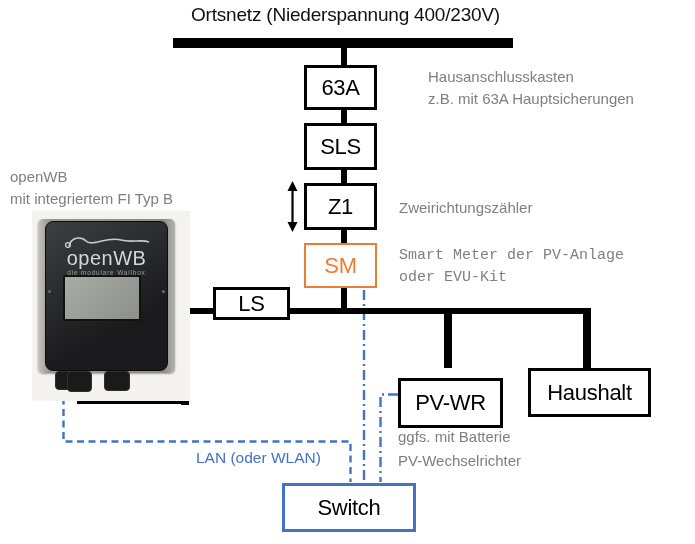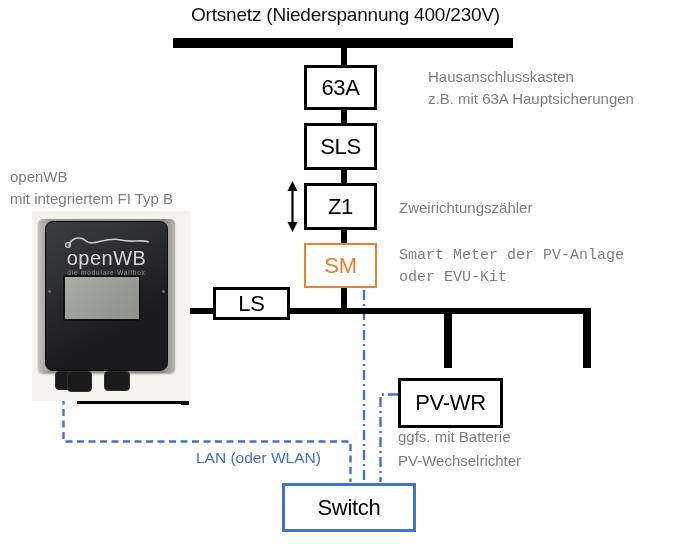--- a/index.html
+++ b/index.html
@@ -66,20 +66,21 @@
     <polygon points="8.5,0 3.5,10 13.5,10" fill="#000"></polygon>
     <polygon points="8.5,51 3.5,41 13.5,41" fill="#000"></polygon>
   </svg>
 
   <div class="abs nbox" style="left:304px;top:65px;width:73px;height:45px;">63A</div>
   <div class="abs nbox" style="left:304px;top:123px;width:73px;height:47px;">SLS</div>
   <div class="abs nbox" style="left:304px;top:183px;width:73px;height:47px;">Z1</div>
   <div class="abs nbox orange" style="left:304px;top:243px;width:73px;height:45px;">SM</div>
   <div class="abs nbox" style="left:213px;top:287px;width:77px;height:33px;">LS</div>
   <div class="abs nbox" style="left:398px;top:368px;width:105px;height:50px;margin-top:10px;">PV-WR</div>
+  <div class="abs nbox" style="left:528px;top:368px;width:123px;height:49px;">Haushalt</div>
   <div class="abs nbox bluebox" style="left:282px;top:483px;width:134px;height:49px;">Switch</div>
 
   <div class="abs desc" style="left:399px;top:66px;margin-left:29px;">
     <div>Hausanschlusskasten</div>
     <div>z.B. mit 63A Hauptsicherungen</div>
   </div>
   <div class="abs desc" style="left:399px;top:197px;">
     <div>Zweirichtungszähler</div>
   </div>
   <div class="abs desc" style="left:399px;top:245px;font-family:Liberation Mono, monospace;">

